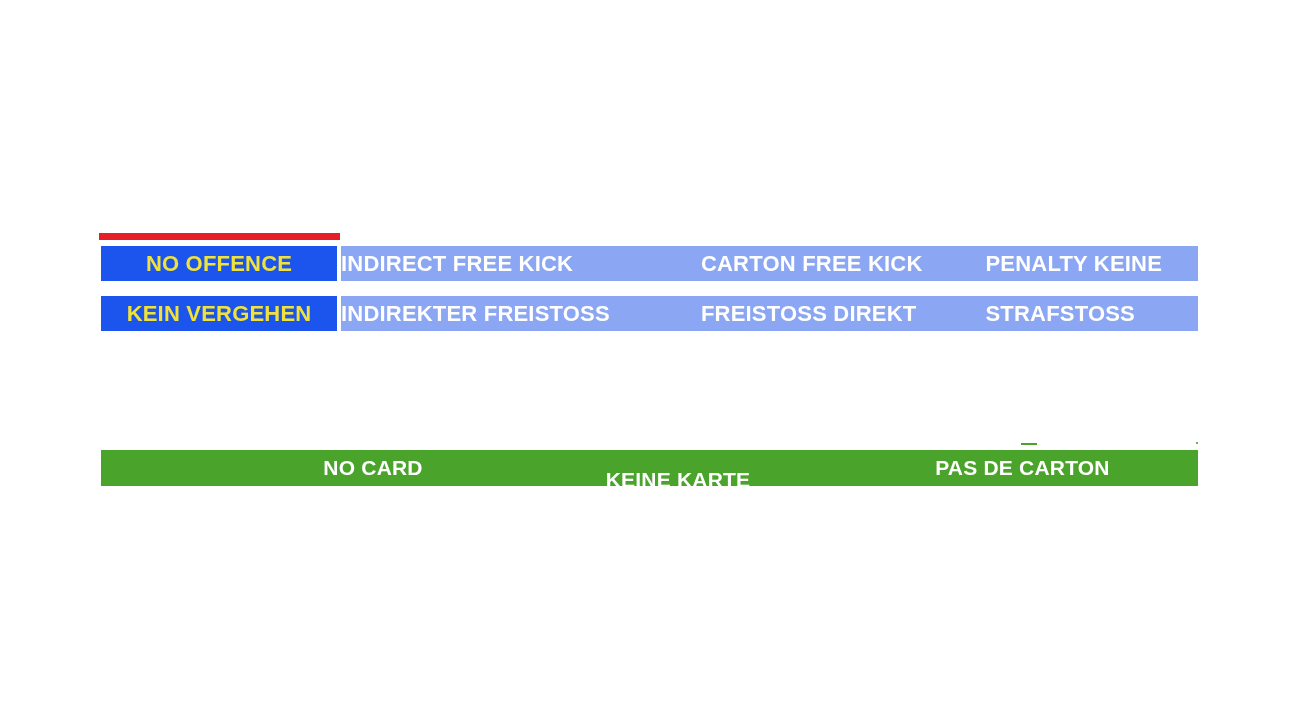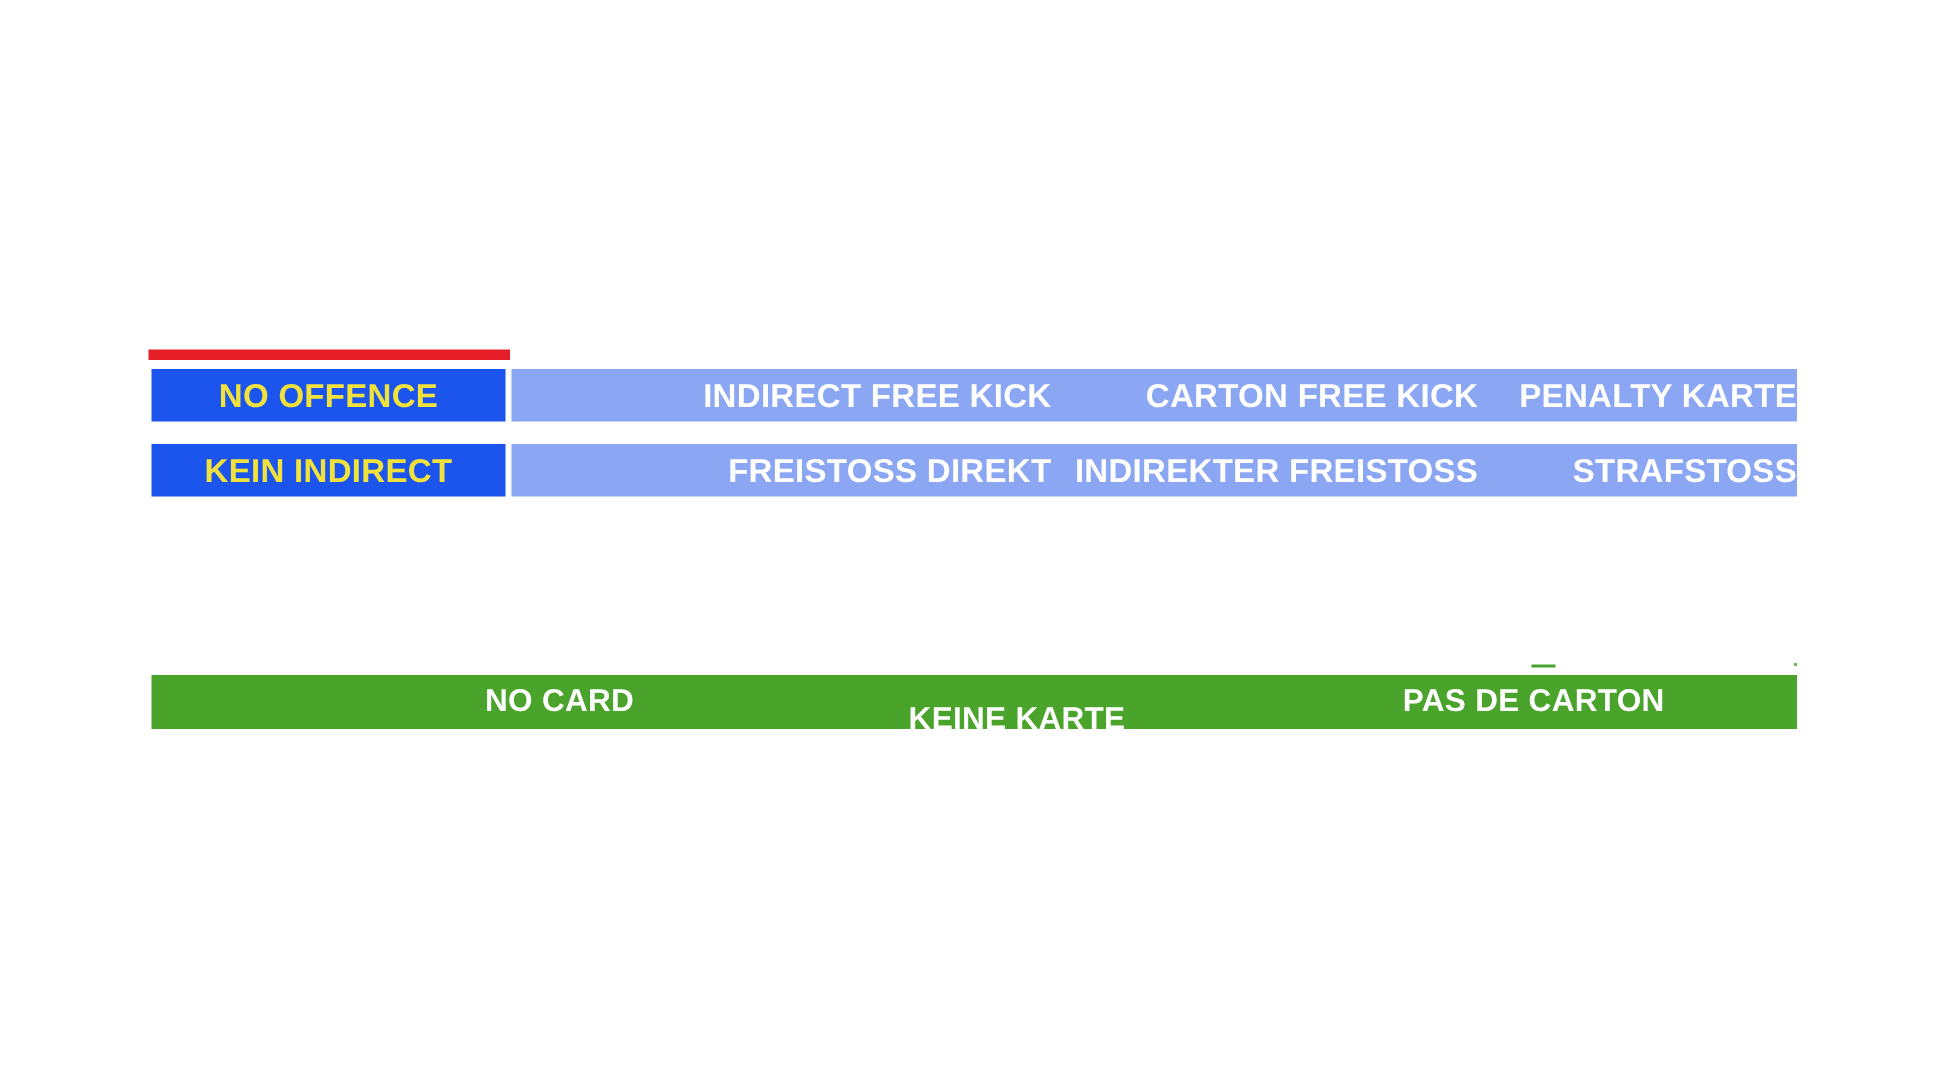--- a/index.html
+++ b/index.html
@@ -39,21 +39,21 @@
     text-align:center;white-space:nowrap;
     cursor:pointer;
   }
   .options-bar{
     flex:1;display:flex;
     background:var(--option-blue,#8ba6f2);
     color:var(--option-text,#ffffff);
   }
   .opt{
     font-size:22px;line-height:35px;letter-spacing:.2px;
-    text-align:right;white-space:nowrap;cursor:pointer;
+    text-align:left;white-space:nowrap;cursor:pointer;
   }
   .opt:nth-child(1){width:42%;}
   .opt:nth-child(2){width:33.2%;}
   .opt:nth-child(3){width:24.8%;}
   
   .artifact-line{
     position:absolute;left:1021px;top:443px;width:16px;height:2px;
     background:var(--card-green,#4aa32a);
   }
   .artifact-dot{
@@ -83,29 +83,29 @@
 
   <div class="red-indicator"></div>
 
   <div class="matrix">
 
     <div class="row">
       <div class="cell-primary">NO OFFENCE</div>
       <div class="options-bar">
         <div class="opt">INDIRECT FREE KICK</div>
         <div class="opt">CARTON FREE KICK</div>
-        <div class="opt">PENALTY KARTE</div>
+        <div class="opt">PENALTY KEINE</div>
       </div>
     </div>
 
     <div class="row">
-      <div class="cell-primary">KEIN INDIRECT</div>
+      <div class="cell-primary">KEIN VERGEHEN</div>
       <div class="options-bar">
+        <div class="opt">INDIREKTER FREISTOSS</div>
         <div class="opt">FREISTOSS DIREKT</div>
-        <div class="opt">INDIREKTER FREISTOSS</div>
         <div class="opt">STRAFSTOSS</div>
       </div>
     </div>
 
     <div class="row">
     </div>
 
   </div>
 
   <div class="artifact-line"></div>

